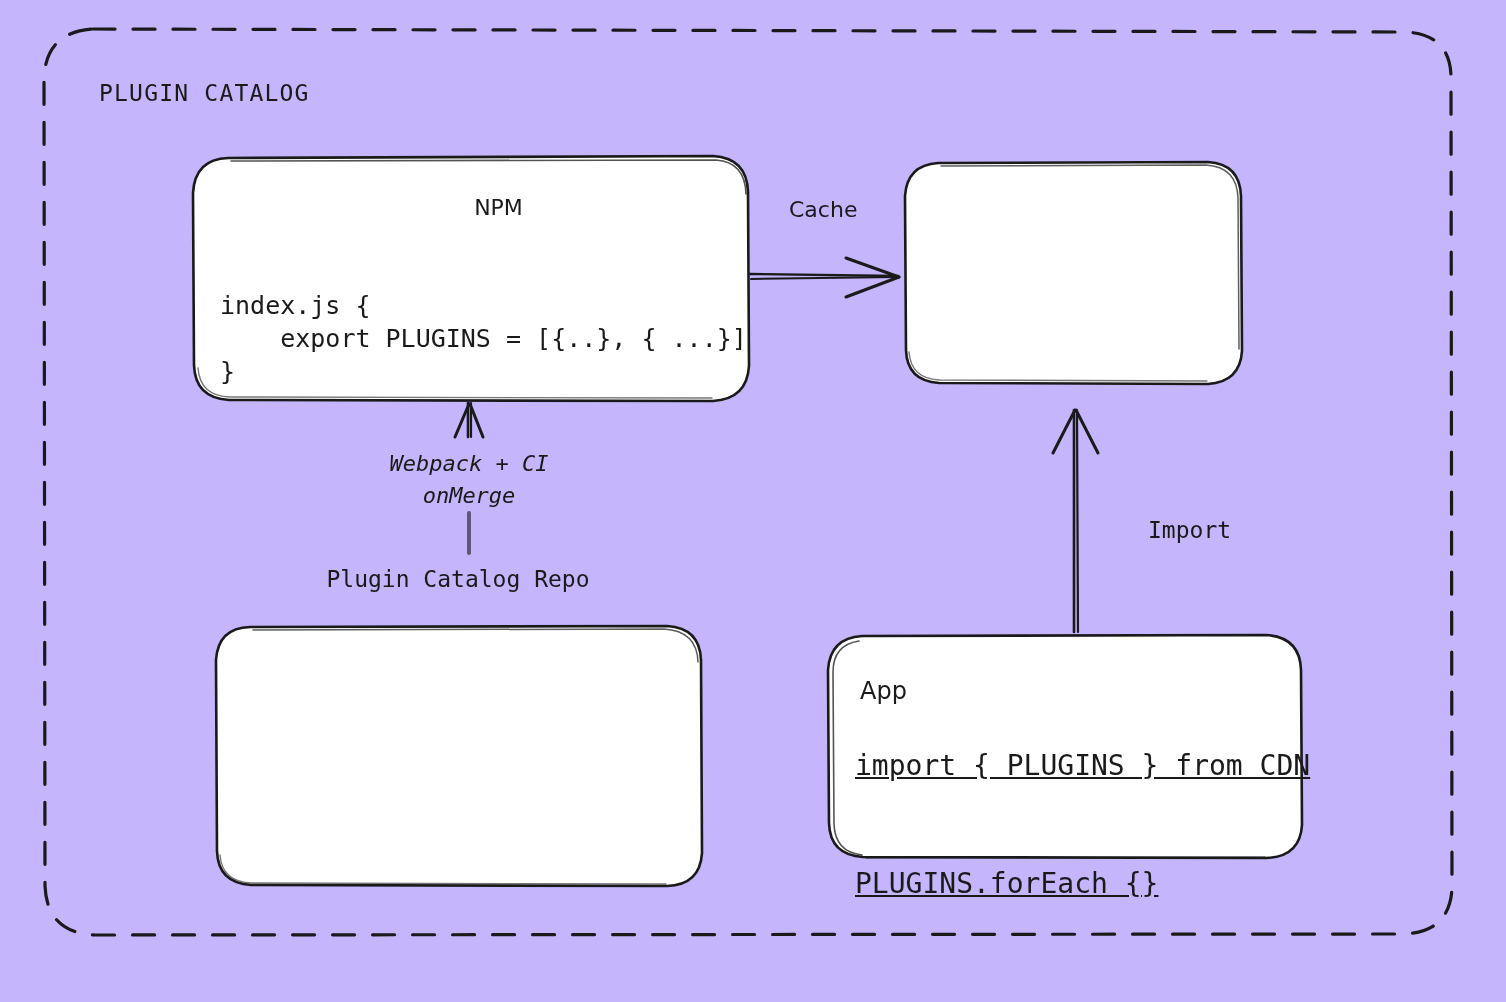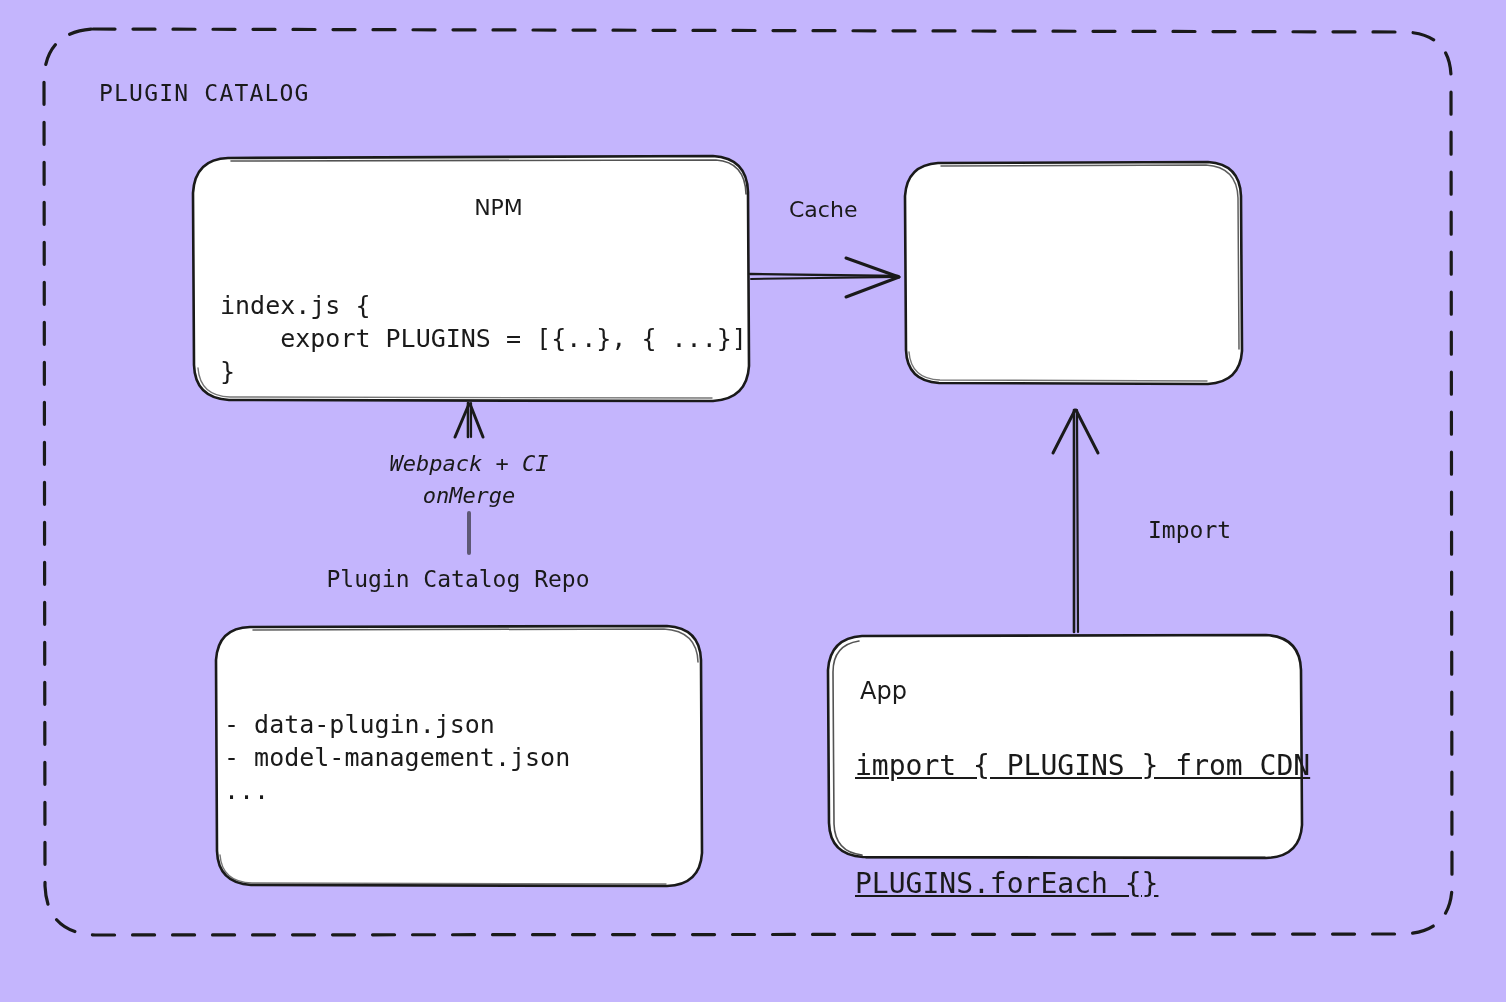--- a/index.html
+++ b/index.html
@@ -128,23 +128,20 @@
 }</div>
 
 
   <div class="txt sans" id="cache-label">Cache</div>
 
   <div class="txt mono" id="webpack-label">Webpack + CI
 onMerge</div>
 
   <div class="txt mono" id="repo-title">Plugin Catalog Repo</div>
 
-  <div class="txt mono" id="repo-body">- data-plugin.json
-- model-management.json
-...</div>
 
   <div class="txt mono" id="import-label">Import</div>
 
   <div class="txt sans" id="app-title">App</div>
 
   <div class="txt mono" id="app-code">import { PLUGINS } from CDN
 
 PLUGINS.forEach {}</div>
 
 </div>

